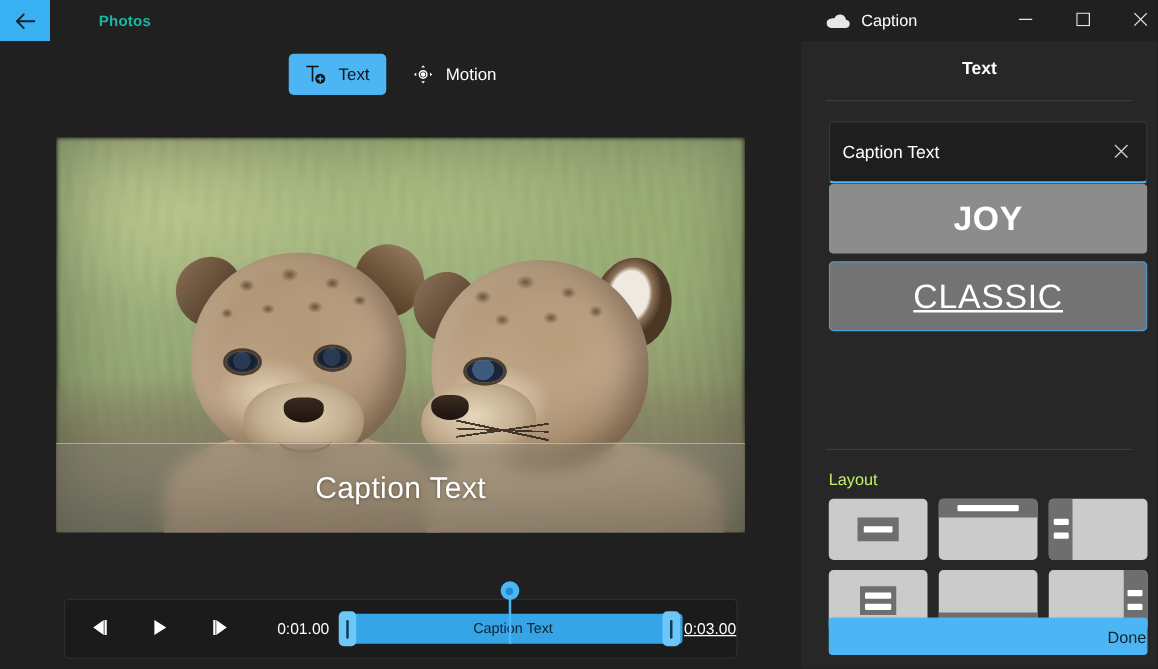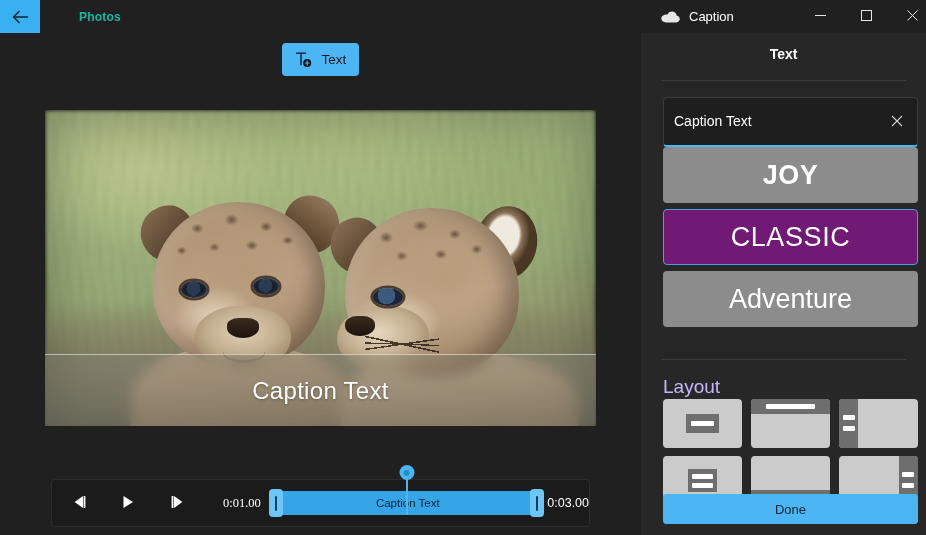--- a/index.html
+++ b/index.html
@@ -248,22 +248,22 @@
   .play-btn {
     width: 40px; height: 40px; background: transparent; border: none; cursor: pointer;
     display: flex; align-items: center; justify-content: center;
   }
   #btn-prev { margin-left: 8px; }
   #btn-play { margin-left: 9px; }
   #btn-next { margin-left: 9px; }
   .time-label {
     font-size: 12.5px; color: #ffffff; white-space: nowrap;
   }
-  #time-start { margin-left: 26px; font-family: Liberation Serif, serif; }
-  #time-end { margin-left: 6px; }
+  #time-start { margin-left: 26px; }
+  #time-end { margin-left: 6px; text-decoration: underline; }
   #track {
     position: relative; margin-left: 11px; width: 272px; height: 24px;
   }
   #clip {
     position: absolute; left: 0; top: 0; width: 272px; height: 24px;
     background: #35a5e8; border-radius: 3px;
     display: flex; align-items: center; justify-content: center;
   }
   #clip-label { font-size: 11.5px; color: #0d2433; }
   .clip-handle {
@@ -322,34 +322,34 @@
 
   #styles-scroll {
     position: absolute; left: 22px; top: 114px; width: 255px; height: 196px;
     overflow: hidden;
   }
   .style-item {
     width: 255px; height: 56px; margin-bottom: 6px; border-radius: 4px;
     display: flex; align-items: center; justify-content: center; cursor: pointer;
     background: #8c8c8c; color: #ffffff; border: 1px solid transparent;
   }
-  .style-item.selected { background: #701a75; border-color: #4c9fdc; }
+  .style-item.selected { background: #737373; border-color: #4c9fdc; text-decoration: underline; }
   .style-item .sname { font-size: 27px; }
   .style-joy .sname { font-weight: 700; letter-spacing: .5px; }
   .style-classic .sname { font-weight: 400; letter-spacing: .6px; }
   .style-adventure .sname { font-weight: 400; }
 
   #styles-divider {
     position: absolute; left: 20px; top: 326px; width: 245px; height: 1px;
     background: #3b3b3b;
   }
 
   #layout-label {
     position: absolute; left: 22px; top: 343px;
-    font-size: 19px; color: #c4b5fd;
+    font-size: 13px; color: #bef264;
   }
   #layout-grid {
     position: absolute; left: 22px; top: 366px; width: 255px;
     display: grid; grid-template-columns: repeat(3, 79px); grid-gap: 8px 9px;
   }
   .layout-tile {
     width: 79px; height: 49px; border-radius: 4px; background: #cbcbcb;
     border: none; cursor: pointer; position: relative; overflow: hidden; padding: 0;
   }
   .lt-dark { position: absolute; background: #6e6e6e; }
@@ -378,21 +378,21 @@
   .t6 .lt-bar.b1 { top: 16px; } .t6 .lt-bar.b2 { top: 27px; }
 
   #panel-actions {
     position: absolute; left: 22px; bottom: 11px; width: 255px; height: 30px;
     display: flex; gap: 8px;
   }
   .panel-btn {
     flex: 1; height: 30px; border-radius: 3px; cursor: pointer;
     font-size: 13px; font-family: "Liberation Sans", sans-serif;
   }
-  #done-btn { background: #4cb6f5; color: #10242f; border: 1px solid #4cb6f5; }
+  #done-btn { background: #4cb6f5; color: #10242f; border: 1px solid #4cb6f5; text-align: right; }
   #cancel-btn { background: #323232; color: #ffffff; border: 1px solid #3f3f3f; }
 </style>
 </head>
 <body>
 
 <div id="app">
 
   <div id="titlebar">
     <button id="back-btn">
       <span>
@@ -444,20 +444,33 @@
         <span class="ticon">
           <svg width="17" height="17" viewBox="0 0 17 17" fill="none" stroke="#11151a" stroke-width="1.3">
             <path d="M1.5 2.2h9 M6 2.2v11.5" stroke-linecap="round"></path>
             <circle cx="12.2" cy="12" r="4" fill="#11151a" stroke="none"></circle>
             <path d="M12.2 10.1v3.8 M10.3 12h3.8" stroke="#4cb6f5" stroke-width="1.2" stroke-linecap="round"></path>
           </svg>
         </span>
         <span>Text</span>
       </button>
 
+      <button class="tool">
+        <span class="ticon">
+          <svg width="17" height="17" viewBox="0 0 17 17" fill="none" stroke="#ffffff" stroke-width="1.2">
+            <circle cx="8.5" cy="8.5" r="3"></circle>
+              <circle cx="8.5" cy="8.5" r="1.2" fill="#fff"></circle>
+            <path d="M8.5 1.2 L10 3 H7z" fill="#fff" stroke="none"></path>
+            <path d="M8.5 15.8 L7 14 H10z" fill="#fff" stroke="none"></path>
+            <path d="M1.2 8.5 L3 7 V10z" fill="#fff" stroke="none"></path>
+            <path d="M15.8 8.5 L14 10 V7z" fill="#fff" stroke="none"></path>
+          </svg>
+        </span>
+        <span>Motion</span>
+      </button>
 
 
     </div>
 
     <div id="preview">
       <div id="photo">
         <div class="bg-grass"></div>
         <div class="grass-blades"></div>
         <div class="ground"></div>
         <div class="cubA-chest"></div>
@@ -542,23 +555,20 @@
       </button>
     </div>
 
     <div id="styles-scroll">
       <div class="style-item style-joy">
         <span class="sname">JOY</span>
       </div>
       <div class="style-item style-classic selected">
         <span class="sname">CLASSIC</span>
       </div>
-      <div class="style-item style-adventure">
-        <span class="sname">Adventure</span>
-      </div>
     </div>
 
     <div id="styles-divider"></div>
     <div id="layout-label">Layout</div>
 
     <div id="layout-grid">
       <button class="layout-tile t1">
         <span class="lt-dark"></span>
         <span class="lt-bar"></span>
       </button>

